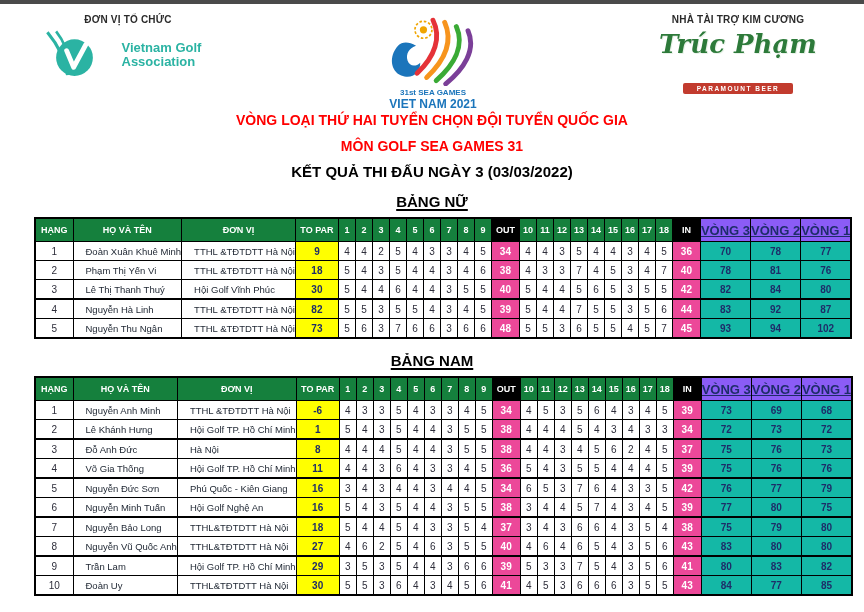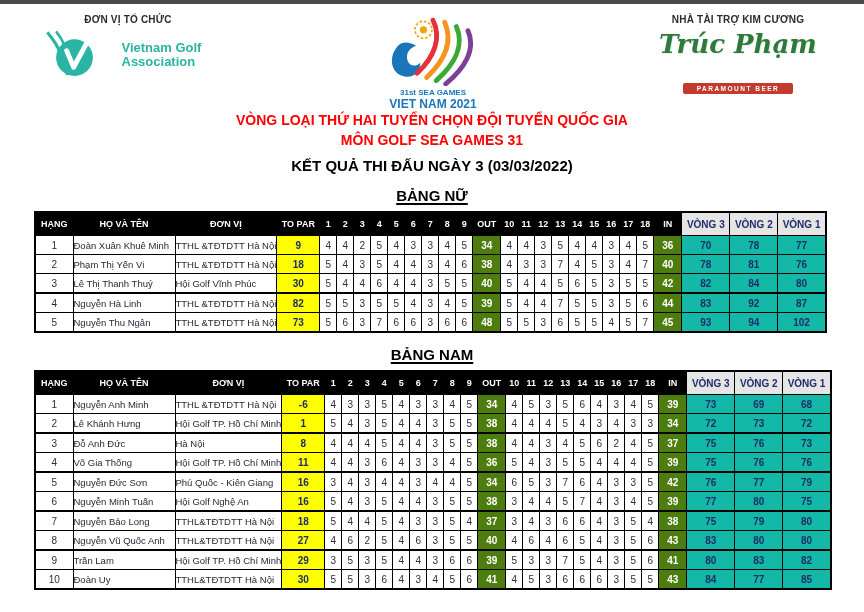--- a/index.html
+++ b/index.html
@@ -27,48 +27,48 @@
     text-shadow:1px 1px 0 #e8f2e8;
   }
   .tb-banner {
     display:inline-block; background:#c23b2e; color:#ffffff; font-size:6.5px; font-weight:bold;
     letter-spacing:1.5px; padding:2px 14px; margin-top:1px; border-radius:2px;
   }
 
   
   .title1, .title2 { text-align:center; color:#ff0000; font-weight:bold; font-size:14px; }
   .title1 { margin-top:6px; }
-  .title2 { margin-top:4px; }
+  .title2 { margin-top:10px; }
   .subtitle { text-align:center; color:#000; font-weight:bold; font-size:15px; margin-top:9px; }
   .section-heading {
     text-align:center; font-weight:bold; font-size:15px; color:#000;
     text-decoration:underline; text-decoration-thickness:2px; text-underline-offset:2px;
     margin:13px 0 7px 0;
   }
   .section-heading.nam { }
 
   
   table.results {
     border-collapse:collapse; table-layout:fixed;
     margin-left:34px; border:2px solid #000;
   }
   table.results th, table.results td {
     border:1px solid #000; text-align:center; padding:0; overflow:hidden; white-space:nowrap;
   }
   table.results th {
-    background:#000000; color:#ffffff; font-weight:bold; font-size:9px; height:22px;
-  }
-  table.results th.h-vong { background:#e5e5e5; color:#1e2d69; font-size:10px; }
+    background:#15803d; color:#ffffff; font-weight:bold; font-size:9px; height:22px;
+  }
+  table.results th.h-vong { background:#8b5cf6; color:#1e2d69; font-size:13px;text-decoration:underline; }
   table.results th.h-out, table.results th.h-in { background:#000000; }
   table.results td { height:18px; font-size:10px; color:#2d2d3a; }
   table.results td.name, table.results td.unit {
-    text-align:left; padding-left:0; font-size:9.5px; color:#1c2430;
+    text-align:left; padding-left:12px; font-size:9.5px; color:#1c2430;
   }
   table.results td.topar { background:#ffff00; color:#1e2d69; font-weight:bold; }
-  table.results td.outin { background:#4d7c0f; color:#ffffff; font-weight:bold; }
+  table.results td.outin { background:#ec4899; color:#ffffff; font-weight:bold; }
   table.results td.vong  { background:#14b8a6; color:#1e2d69; font-weight:bold; }
   table.results tr.group-end td { border-bottom:2px solid #000; }
 </style>
 </head>
 <body>
 
 <div class="page">
   <div class="topbar"></div>
 
   <div class="header">

